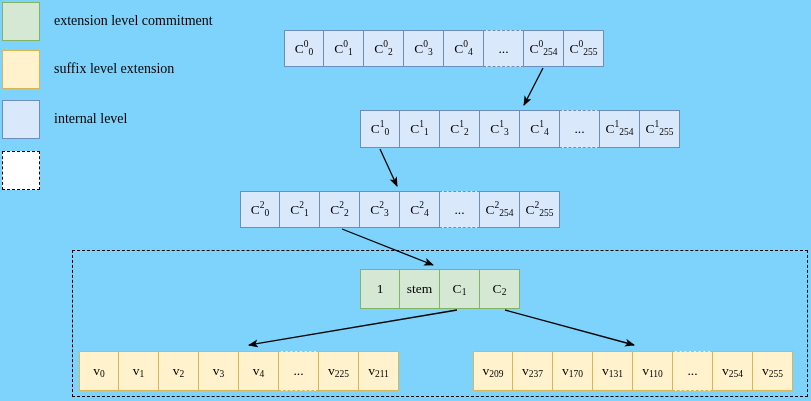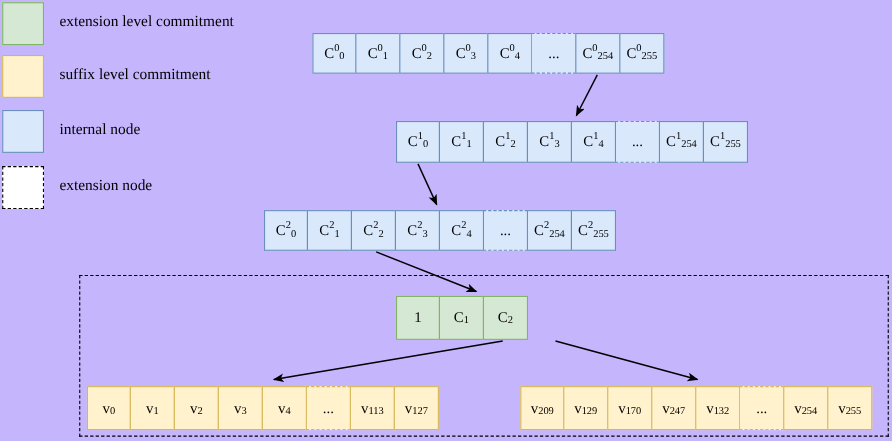--- a/index.html
+++ b/index.html
@@ -5,21 +5,21 @@
   * { margin: 0; padding: 0; box-sizing: border-box; }
   html, body { background: #ffffff; }
   body {
     font-family: "Liberation Serif", "DejaVu Serif", serif;
     color: #000000;
   }
   .canvas {
     position: relative;
     width: 811px;
     height: 401px;
-    background: #c4b5fd;
+    background: #7dd3fc;
     overflow: hidden;
   }
 
   
   .legend { position: absolute; left: 2px; top: 0; width: 260px; }
   .legend-item { position: absolute; left: 0; height: 40px; display: flex; align-items: center; }
   .swatch {
     width: 38px; height: 39px;
     border: 1px solid #000;
     flex: 0 0 auto;
@@ -75,29 +75,28 @@
 
 <div class="canvas">
 
   <div class="legend">
     <div class="legend-item" style="top:1px">
       <span class="swatch green"></span>
       <span class="legend-label">extension level commitment</span>
     </div>
     <div class="legend-item" style="top:49px">
       <span class="swatch yellow"></span>
-      <span class="legend-label">suffix level commitment</span>
+      <span class="legend-label">suffix level extension</span>
     </div>
     <div class="legend-item" style="top:99px">
       <span class="swatch blue"></span>
-      <span class="legend-label">internal node</span>
+      <span class="legend-label">internal level</span>
     </div>
     <div class="legend-item" style="top:150px">
       <span class="swatch dashed-white"></span>
-      <span class="legend-label">extension node</span>
     </div>
   </div>
 
   <div class="ext-box"></div>
 
   <div class="node-row blue" style="left:284px; top:30px;  height:37px">
       <div class="cell">
         <span>C</span>
         <sup>0</sup>
         <sub>0</sub>
@@ -215,20 +214,23 @@
         <sup>2</sup>
         <sub>255</sub>
       </div>
     </div>
 
   <div class="node-row green" style="left:360px; top:269px; height:40px">
       <div class="cell">
         <span>1</span>
       </div>
       <div class="cell">
+        <span>stem</span>
+      </div>
+      <div class="cell">
         <span>C</span>
         <sub>1</sub>
       </div>
       <div class="cell">
         <span>C</span>
         <sub>2</sub>
       </div>
     </div>
 
   <div class="node-row yellow" style="left:79px;  top:351px; height:40px">
@@ -250,47 +252,47 @@
       </div>
       <div class="cell">
         <span>v</span>
         <sub>4</sub>
       </div>
       <div class="cell dashed">
         <span>...</span>
       </div>
       <div class="cell">
         <span>v</span>
-        <sub>113</sub>
-      </div>
-      <div class="cell">
-        <span>v</span>
-        <sub>127</sub>
+        <sub>225</sub>
+      </div>
+      <div class="cell">
+        <span>v</span>
+        <sub>211</sub>
       </div>
     </div>
   <div class="node-row yellow" style="left:473px; top:351px; height:40px">
       <div class="cell">
         <span>v</span>
         <sub>209</sub>
       </div>
       <div class="cell">
         <span>v</span>
-        <sub>129</sub>
+        <sub>237</sub>
       </div>
       <div class="cell">
         <span>v</span>
         <sub>170</sub>
       </div>
       <div class="cell">
         <span>v</span>
-        <sub>247</sub>
-      </div>
-      <div class="cell">
-        <span>v</span>
-        <sub>132</sub>
+        <sub>131</sub>
+      </div>
+      <div class="cell">
+        <span>v</span>
+        <sub>110</sub>
       </div>
       <div class="cell dashed">
         <span>...</span>
       </div>
       <div class="cell">
         <span>v</span>
         <sub>254</sub>
       </div>
       <div class="cell">
         <span>v</span>

